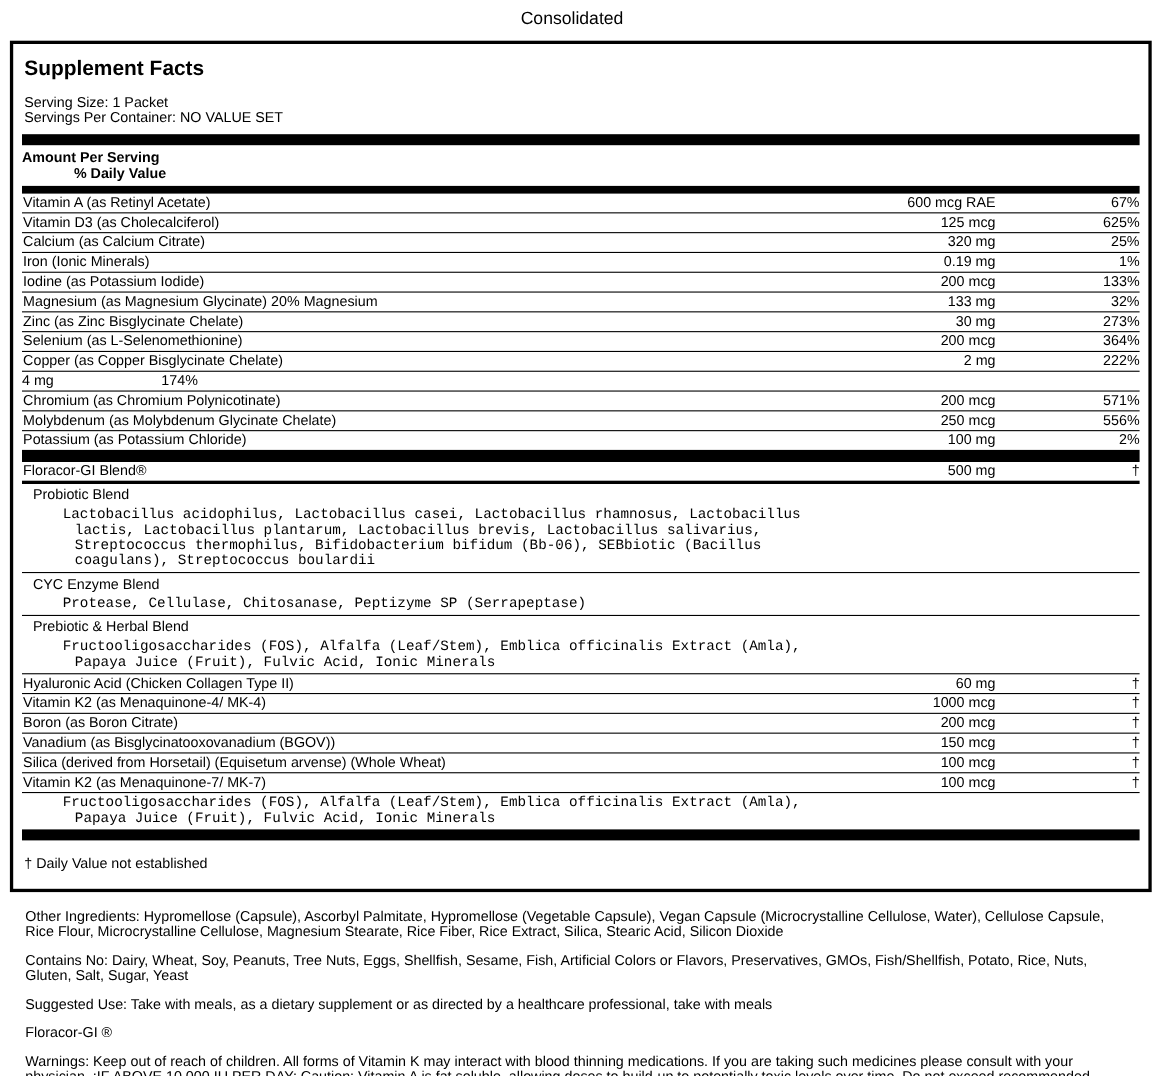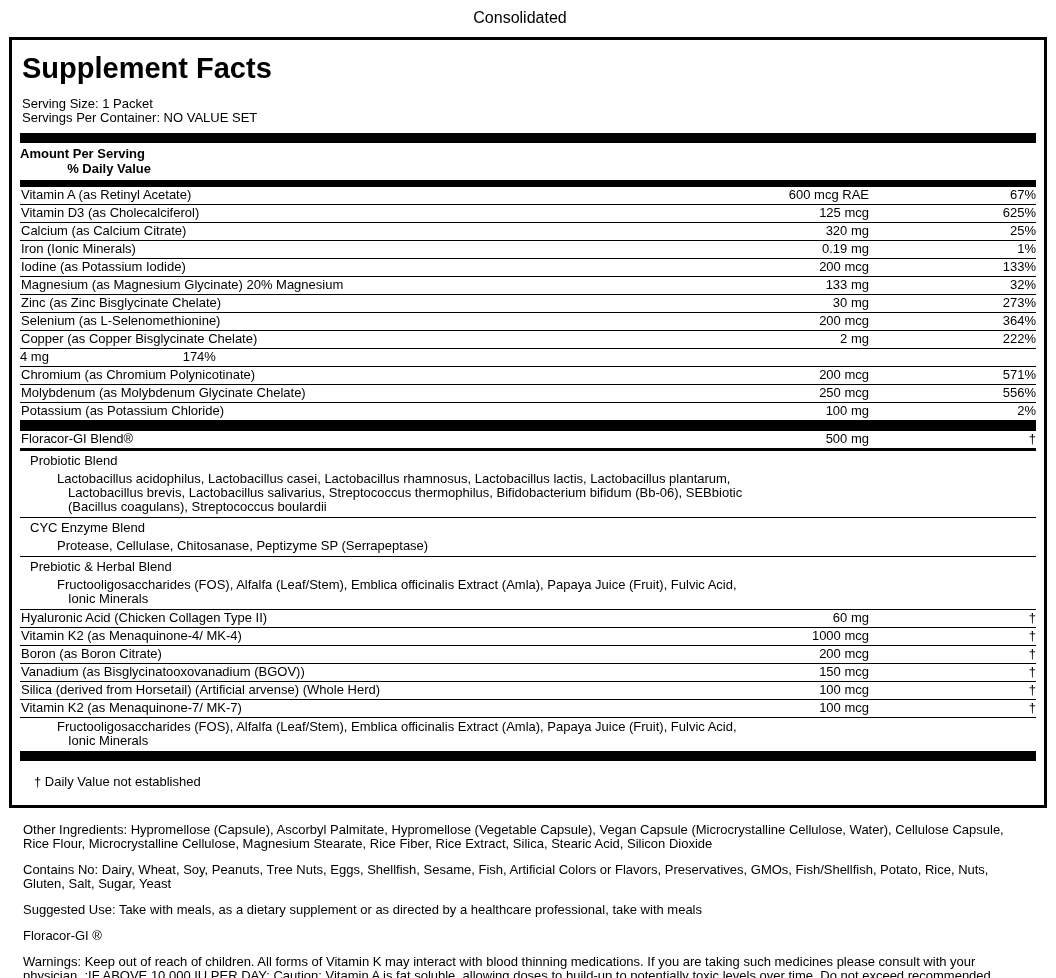--- a/index.html
+++ b/index.html
@@ -16,21 +16,21 @@
     font-size: 16px;
     padding: 9px 16px 10px 0;
   }
   
   .facts-panel {
     margin: 0 9px;
     border: 3px solid #000;
     padding: 10px 8px 16px 8px;
   }
   .facts-heading {
-    font-size: 29px;
+    font-size: 19px;
     font-weight: bold;
     margin: 2px 0 12px 2px;
     letter-spacing: 0px;
   }
   .serving-line { line-height: 14px; margin-left: 2px; }
   .bar { background: #000; height: 10px; width: 100%; }
   .bar-top { margin-top: 8px; }
   .bar-thin { height: 7px; }
   .header-row, .row.nutrient {
     display: flex;
@@ -38,41 +38,40 @@
     width: 100%;
   }
   .header-row { padding: 3px 0 4px 0; font-weight: bold; flex-direction: column; }
   .header-row .sp { flex: 1; }
   .header-row .amt-h { text-align: right; }
   .header-row .dv-h { width: 131px; text-align: right; }
   .row.nutrient {
     border-bottom: 1px solid #000;
     padding: 1px 0 2px 0;
     line-height: 14px;
-    gap: 36px;
   }
   .row.nutrient.thick { border-bottom-width: 3px; }
   .row.nutrient .nm { flex: 1; padding-left: 1px; }
   .row.nutrient .amt { text-align: right; }
   .row.nutrient .dv { width: 131px; text-align: right; }
   .row.blendname {
     padding: 3px 0 2px 10px;
     line-height: 14px;
   }
-  .ingr { padding: 2px 0 3px 0; }
+  .ingr { padding: 2px 0 3px 0; font-family: Liberation Mono, monospace; }
   .ingr.b { border-bottom: 1px solid #000; }
   .ingr .it {
     display: block;
     margin-left: 37px;
     padding-left: 11px;
     text-indent: -11px;
     max-width: 692px;
     line-height: 14px;
   }
-  .footnote { margin: 14px 0 0 14px; line-height: 14px; }
+  .footnote { margin: 14px 0 0 2px; line-height: 14px; }
   
   .footer { margin: 0 9px; padding: 15px 14px 0 14px; }
   .footer p { margin: 0 0 12px 0; line-height: 14px; }
 </style>
 </head>
 <body>
 
 <div class="page-title">Consolidated</div>
 
 <div class="facts-panel">
@@ -187,21 +186,21 @@
         <span class="nm">Boron (as Boron Citrate)</span>
         <span class="amt">200 mcg</span>
         <span class="dv">†</span>
       </div>
       <div class="row nutrient">
         <span class="nm">Vanadium (as Bisglycinatooxovanadium (BGOV))</span>
         <span class="amt">150 mcg</span>
         <span class="dv">†</span>
       </div>
       <div class="row nutrient">
-        <span class="nm">Silica (derived from Horsetail) (Artificial arvense) (Whole Herd)</span>
+        <span class="nm">Silica (derived from Horsetail) (Equisetum arvense) (Whole Wheat)</span>
         <span class="amt">100 mcg</span>
         <span class="dv">†</span>
       </div>
       <div class="row nutrient">
         <span class="nm">Vitamin K2 (as Menaquinone-7/ MK-7)</span>
         <span class="amt">100 mcg</span>
         <span class="dv">†</span>
       </div>
       <div class="ingr">
         <span class="it">Fructooligosaccharides (FOS), Alfalfa (Leaf/Stem), Emblica officinalis Extract (Amla), Papaya Juice (Fruit), Fulvic Acid, Ionic Minerals</span>

